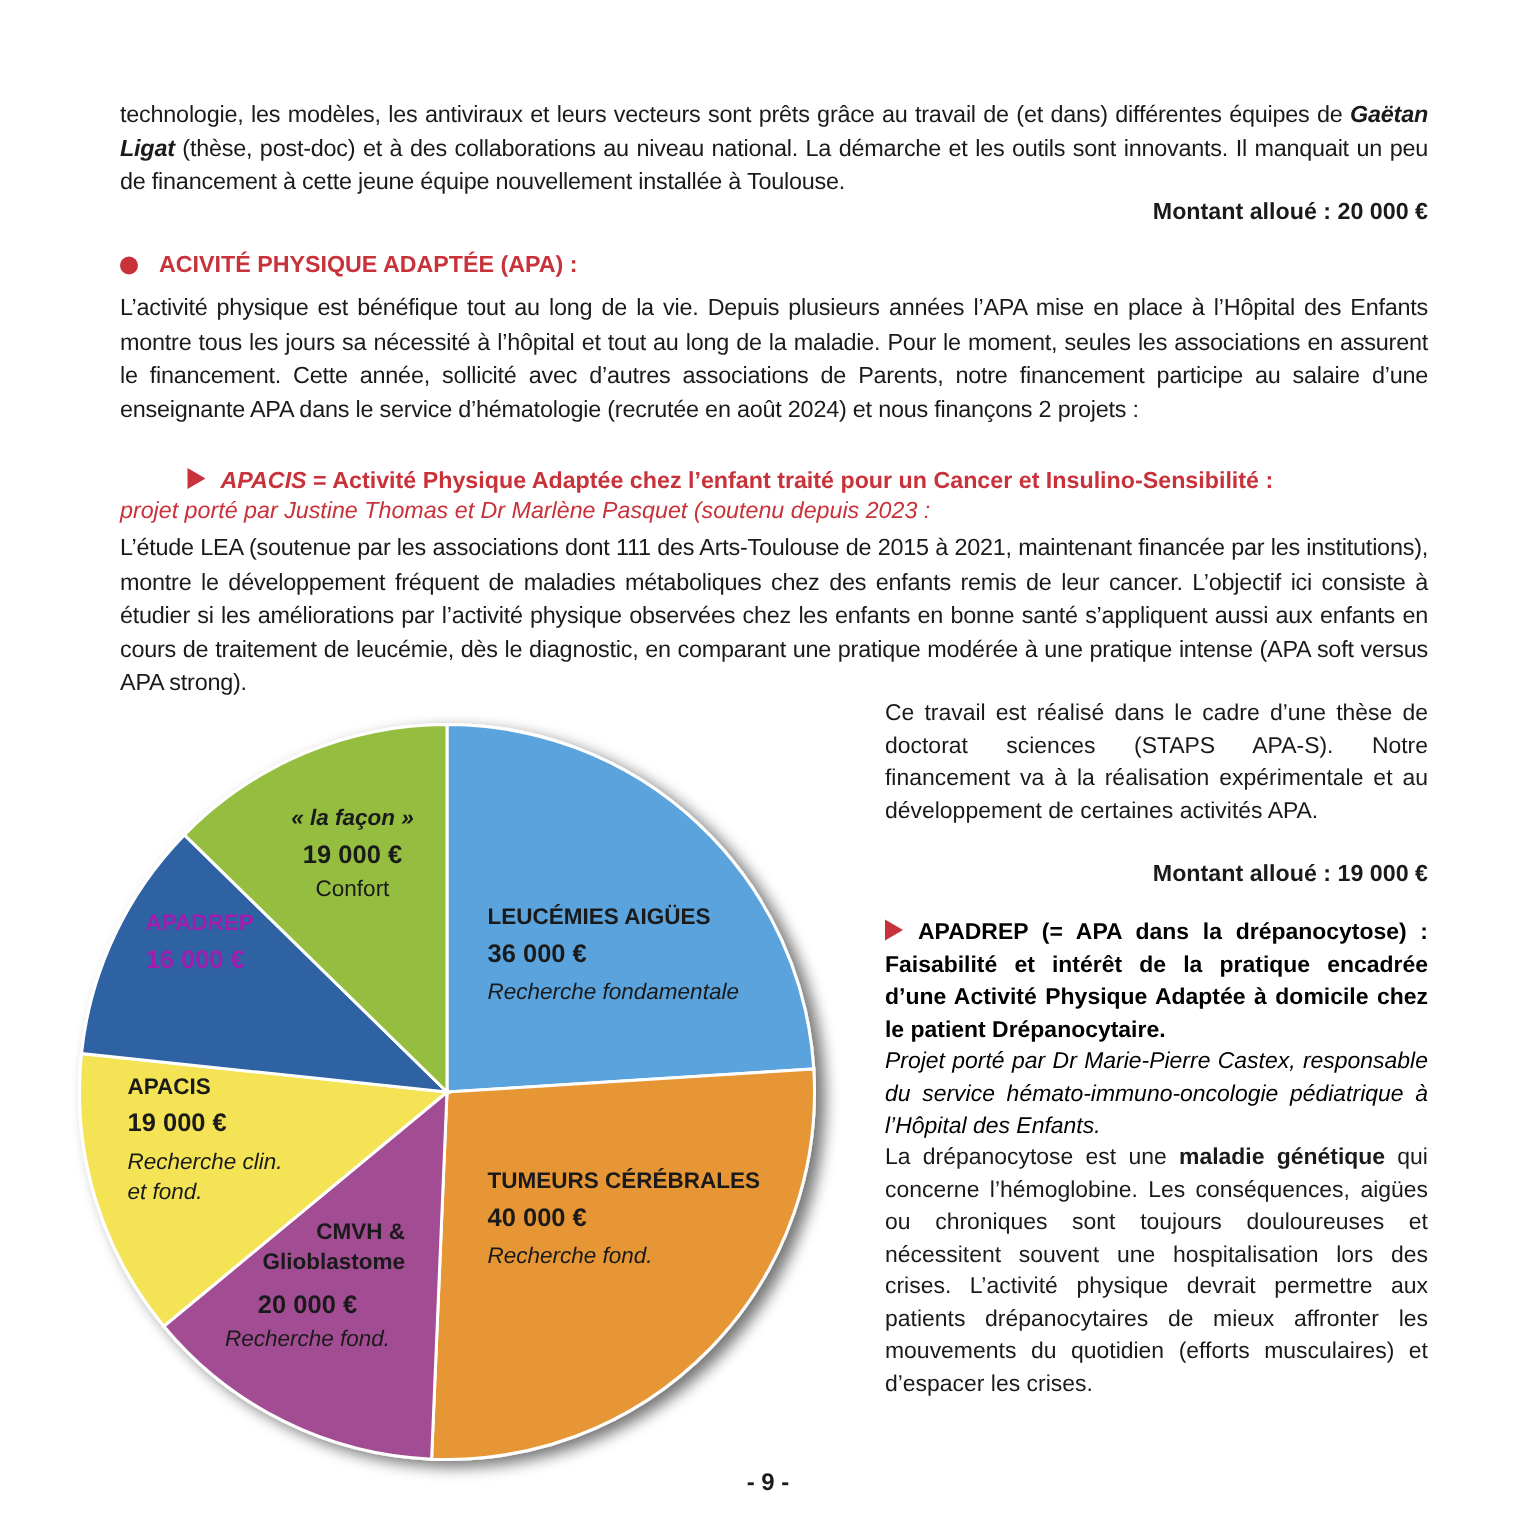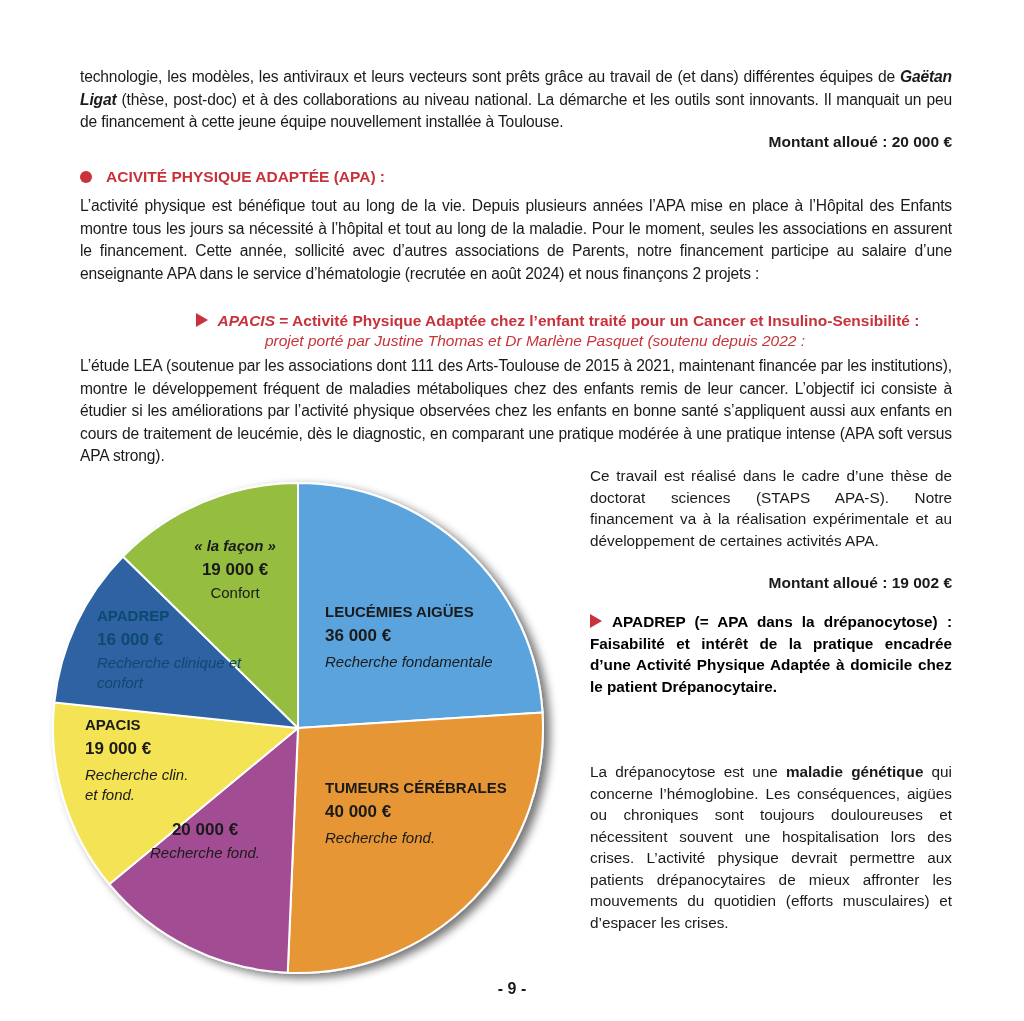--- a/index.html
+++ b/index.html
@@ -4,21 +4,21 @@
 <style>
   html, body { margin:0; padding:0; background:#ffffff; }
   body { width:1024px; height:1021px; position:relative; overflow:hidden;
          font-family:"Liberation Sans", "DejaVu Sans", sans-serif; color:#1a1a1a; }
   .p { position:absolute; font-size:15.6px; line-height:22.5px; text-align:justify; letter-spacing:-0.15px; }
   .p b { font-weight:700; }
   .amount { position:absolute; font-weight:700; font-size:15.5px; text-align:center; }
   .heading { position:absolute; left:80px; top:168px; font-weight:700; font-size:15.5px; color:#c8323a; display:flex; align-items:center; gap:14px; }
   .dot { width:12px; height:12px; border-radius:50%; background:#c8323a; display:inline-block; }
   .tri { display:inline-block; width:0; height:0; border-top:7px solid transparent; border-bottom:7px solid transparent; border-left:12px solid #c8323a; margin-right:10px; vertical-align:-1px; }
-  .sub1 { position:absolute; left:95px; top:311px; width:880px; font-size:15.5px; line-height:20px; color:#c8323a;text-align:center; }
+  .sub1 { position:absolute; left:80px; top:311px; width:880px; font-size:15.5px; line-height:20px; color:#c8323a; }
   .sub1 .l1 { font-weight:700; padding-left:45px; display:block; }
   .sub1 .l1 i { font-style:italic; }
   .sub1 .l2 { font-style:italic; display:block; }
   .right { position:absolute; left:590px; width:362px; font-size:15.3px; line-height:21.5px; text-align:justify; }
   .sub2 { position:absolute; left:590px; top:611px; width:362px; font-size:15.3px; line-height:21.5px; color:#000000; text-align:justify; }
   .sub2 .b { font-weight:700; }
   .sub2 .i { font-style:italic; }
   #pie { position:absolute; left:0; top:460px; width:580px; height:530px; }
   .pl { position:absolute; font-size:15px; line-height:20px; }
   .pl .t { font-weight:700; display:block; }
@@ -35,29 +35,30 @@
 <div class="amount" style="right:72px; top:133px;">Montant alloué : 20 000 €</div>
 
 <div class="heading">
   <span class="dot"></span>
   <span>ACIVITÉ PHYSIQUE ADAPTÉE (APA) :</span>
 </div>
 <div class="p" style="left:80px; top:195px; width:872px;">L’activité physique est bénéfique tout au long de la vie. Depuis plusieurs années l’APA mise en place à l’Hôpital des Enfants montre tous les jours sa nécessité à l’hôpital et tout au long de la maladie. Pour le moment, seules les associations en assurent le financement. Cette année, sollicité avec d’autres associations de Parents, notre financement participe au salaire d’une enseignante APA dans le service d’hématologie (recrutée en août 2024) et nous finançons 2 projets :</div>
 
 <div class="sub1">
   <span class="l1"><span class="tri"></span><i>APACIS</i><span> = Activité Physique Adaptée chez l’enfant traité pour un Cancer et Insulino-Sensibilité :</span></span>
-  <span class="l2">projet porté par Justine Thomas et Dr Marlène Pasquet (soutenu depuis 2022 :</span>
+  <span class="l2">projet porté par Justine Thomas et Dr Marlène Pasquet (soutenu depuis 2023 :</span>
 </div>
 <div class="p" style="left:80px; top:355px; width:872px;">L’étude LEA (soutenue par les associations dont 111 des Arts-Toulouse de 2015 à 2021, maintenant financée par les institutions), montre le développement fréquent de maladies métaboliques chez des enfants remis de leur cancer. L’objectif ici consiste à étudier si les améliorations par l’activité physique observées chez les enfants en bonne santé s’appliquent aussi aux enfants en cours de traitement de leucémie, dès le diagnostic, en comparant une pratique modérée à une pratique intense (APA soft versus APA strong).</div>
 
 <div class="right" style="top:465px;">Ce travail est réalisé dans le cadre d’une thèse de doctorat sciences (STAPS APA-S). Notre financement va à la réalisation expérimentale et au développement de certaines activités APA.</div>
-<div class="amount" style="right:72px; top:574px;">Montant alloué : 19 002 €</div>
+<div class="amount" style="right:72px; top:574px;">Montant alloué : 19 000 €</div>
 
 <div class="sub2">
   <span class="tri"></span><span class="b">APADREP (= APA dans la drépanocytose) : Faisabilité et intérêt de la pratique encadrée d’une Activité Physique Adaptée à domicile chez le patient Drépanocytaire.</span>
+  <div class="i">Projet porté par Dr Marie-Pierre Castex, responsable du service hémato-immuno-oncologie pédiatrique à l’Hôpital des Enfants.</div>
 </div>
 <div class="right" style="top:761px;">
   <span>La drépanocytose est une </span><b>maladie génétique</b><span> qui concerne l’hémoglobine. Les conséquences, aigües ou chroniques sont toujours douloureuses et nécessitent souvent une hospitalisation lors des crises. L’activité physique devrait permettre aux patients drépanocytaires de mieux affronter les mouvements du quotidien (efforts musculaires) et d’espacer les crises.</span>
 </div>
 
 <div id="pie">
   <svg id="pie-svg" width="580" height="530">
     <defs>
       <filter id="shadow" x="-10%" y="-10%" width="130%" height="130%">
         <feGaussianBlur in="SourceAlpha" stdDeviation="5"></feGaussianBlur>
@@ -85,32 +86,32 @@
     <span class="t">LEUCÉMIES AIGÜES</span>
     <span class="v">36 000 €</span>
     <span class="s" style="margin-top:6px;">Recherche  fondamentale</span>
   </div>
   <div class="pl" style="left:325px; top:318px;">
     <span class="t">TUMEURS CÉRÉBRALES</span>
     <span class="v">40 000 €</span>
     <span class="s" style="margin-top:6px;">Recherche  fond.</span>
   </div>
   <div class="pl" style="left:140px; top:352px; text-align:right; width:130px;">
+    <span class="t" style="width:110px; margin-left:20px;">CMVH &amp; Glioblastome</span>
     <span class="v" style="text-align:center; margin-top:8px;">20 000 €</span>
     <span class="s" style="text-align:center;">Recherche  fond.</span>
   </div>
   <div class="pl" style="left:85px; top:255px; width:110px;">
     <span class="t">APACIS</span>
     <span class="v">19 000 €</span>
     <span class="s" style="margin-top:6px;">Recherche clin. et fond.</span>
   </div>
-  <div class="pl" style="left:97px; top:146px; width:150px; color:#0c4a6e;">
+  <div class="pl" style="left:97px; top:146px; width:150px; color:#a21caf;">
     <span class="t">APADREP</span>
     <span class="v">16 000 €</span>
-    <span class="s">Recherche clinique et confort</span>
   </div>
   <div class="pl" style="left:190px; top:76px; width:90px; text-align:center;">
     <span class="t" style="font-style:italic;">« la façon »</span>
     <span class="v">19 000 €</span>
     <span class="s" style="font-style:normal;">Confort</span>
   </div>
 </div>
 
 <div class="pagenum">- 9 -</div>
 

